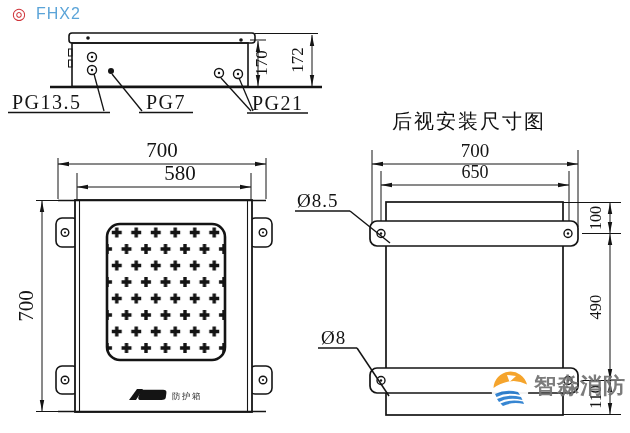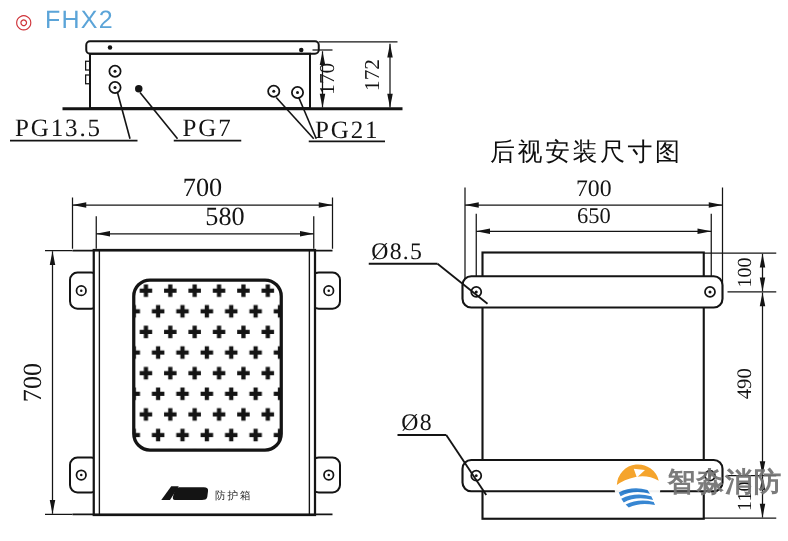--- a/index.html
+++ b/index.html
@@ -1,21 +1,21 @@
 <!DOCTYPE html>
 <html><head>
 <meta charset="utf-8">
 <style>
   html,body{margin:0;padding:0;background:#fff;}
   .page{position:relative;width:630px;height:433px;background:#fff;overflow:hidden;
         font-family:"Liberation Serif",serif;}
   .hdr{position:absolute;left:12px;top:5px;display:flex;align-items:center;gap:10px;
        font-family:"Liberation Sans","DejaVu Sans",sans-serif;}
   .bullet{color:#cf3339;font-size:16px;line-height:16px;font-family:"DejaVu Sans",sans-serif;}
-  .pcode{color:#5ba4d8;font-size:20px;letter-spacing:1px;}
+  .pcode{color:#5ba4d8;font-size:16px;letter-spacing:1px;}
   svg.draw{position:absolute;left:0;top:0;}
   .wm{position:absolute;left:491px;top:371px;width:136px;display:flex;align-items:flex-start;
       gap:5px;opacity:.94;font-family:"Liberation Sans","DejaVu Sans",sans-serif;z-index:5;}
   .wm-txt{display:flex;flex-direction:column;line-height:1.05;padding-top:3px;}
   .wm-brand{font-size:22px;font-weight:600;color:#737373;letter-spacing:1px;white-space:nowrap;}
   .wm-domain{font-size:13px;font-weight:700;color:#1a6bb4;letter-spacing:.5px;font-family:"Liberation Mono","DejaVu Sans Mono",monospace;}
 </style>
 </head>
 <body>
 

